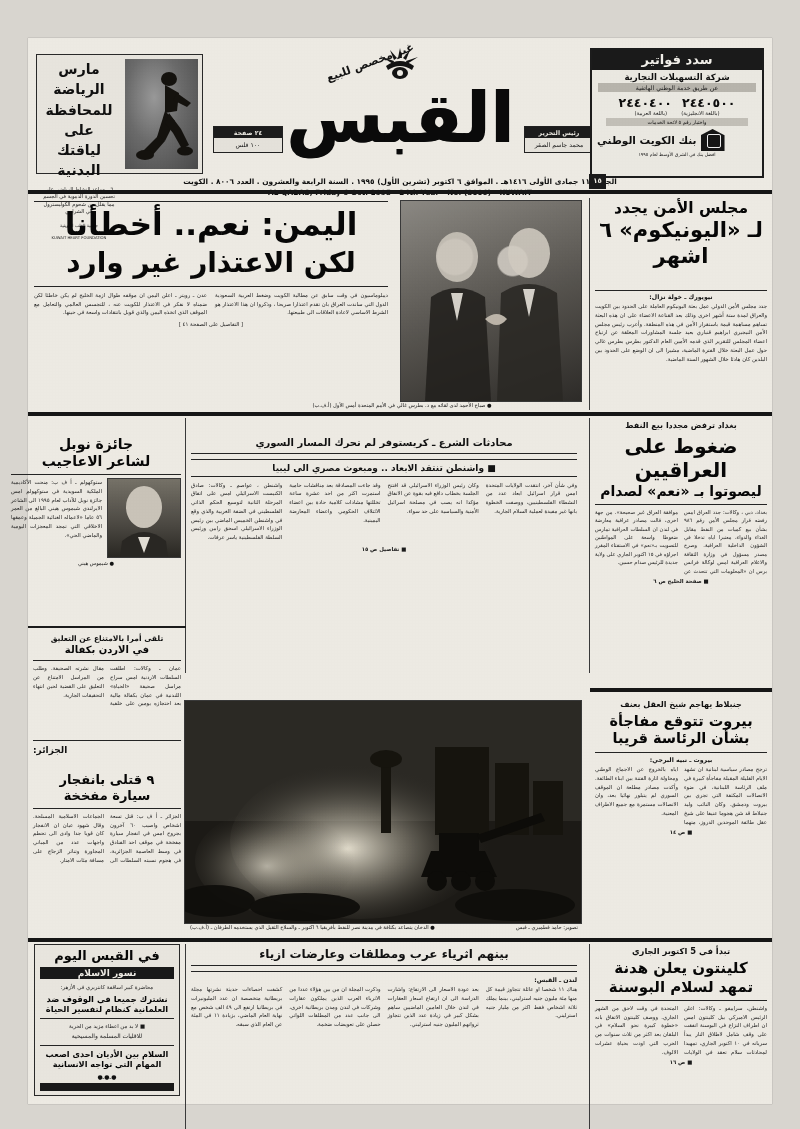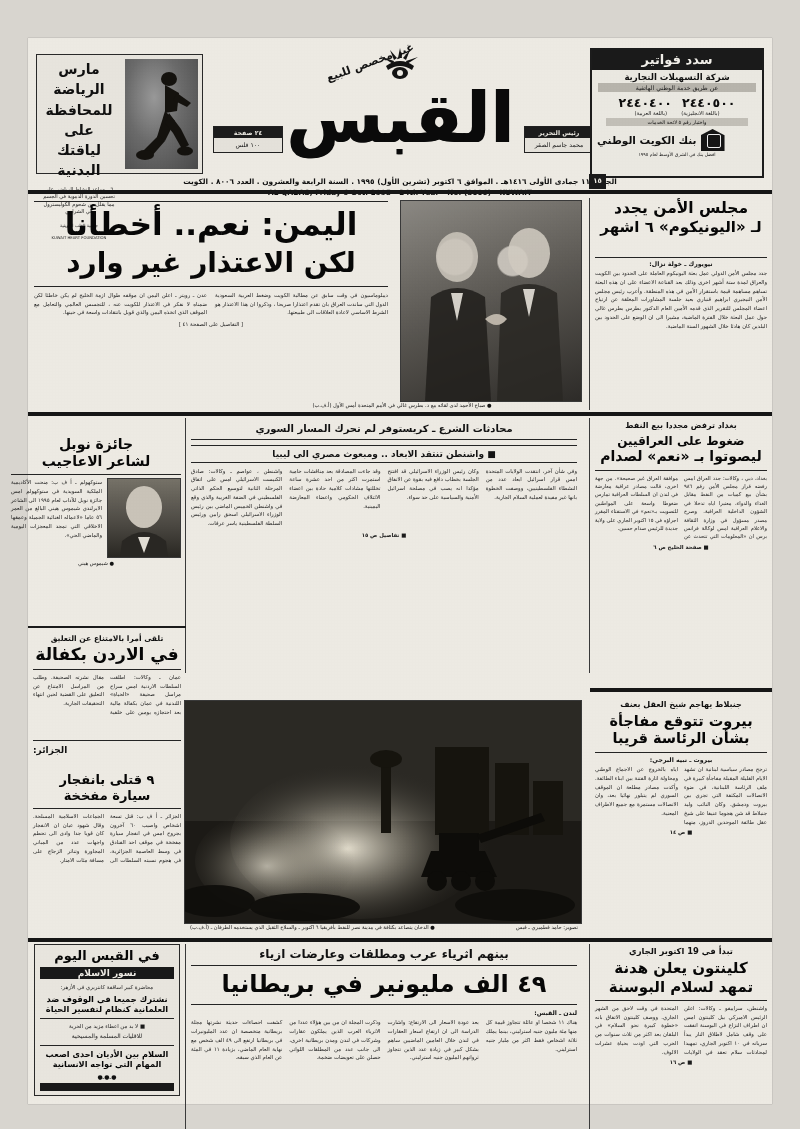--- a/index.html
+++ b/index.html
@@ -193,21 +193,21 @@
       </div>
       <div class="issue-badge">١٥</div>
     </div>
 
     <div class="hrule-thick" style="left:0;top:152px;width:744px"></div>
 
     <div style="position:absolute;left:0;top:158px;width:744px;height:214px;">
 
       <div style="position:absolute;right:0;top:0;width:182px;height:214px;padding:3px 5px 0;box-sizing:border-box">
         <div class="hdl" style="font-size:15.5px">مجلس الأمن يجدد</div>
-        <div class="hdl" style="font-size:15px;margin-bottom:21px">لـ «اليونيكوم» ٦ اشهر</div>
+        <div class="hdl" style="font-size:21px;margin-bottom:21px">لـ «اليونيكوم» ٦ اشهر</div>
         <div class="rule" style="margin:3px 0 2px"></div>
         <div class="byline">نيويورك ـ خولة نزال:</div>
         <div class="body">جدد مجلس الأمن الدولي عمل بعثة اليونيكوم العاملة على الحدود بين الكويت والعراق لمدة ستة أشهر اخرى وذلك بعد القناعة الاعضاء على ان هذه البعثة تساهم مساهمة قيمة باستقرار الأمن في هذه المنطقة. وأعرب رئيس مجلس الأمن النيجيري ابراهيم قنباري بعيد جلسة المشاورات المغلقة عن ارتياح اعضاء المجلس للتقرير الذي قدمه الأمين العام الدكتور بطرس بطرس غالي حول عمل البعثة خلال الفترة الماضية، مشيرا الى ان الوضع على الحدود بين البلدين كان هادئا خلال الشهور الستة الماضية.</div>
       </div>
 
       <div class="colrule" style="right:182px;top:2px;height:212px"></div>
 
       <div class="photo ph-a" style="position:absolute;right:190px;top:4px;width:180px;height:200px">
         <svg viewBox="0 0 180 200" width="180" height="200">
           <rect width="180" height="200" fill="none"></rect>
@@ -237,30 +237,30 @@
 
       <div class="cap" style="position:absolute;right:190px;top:206px;width:360px">● صباح الأحمد لدى لقائه مع د. بطرس غالي في الأمم المتحدة أمس الأول (أ.ف.ب)</div>
     </div>
 
     <div class="hrule-thick" style="left:0;top:374px;width:744px"></div>
 
     <div style="position:absolute;left:0;top:380px;width:744px;">
 
       <div style="position:absolute;right:0;top:0;width:182px;padding:3px 5px;box-sizing:border-box">
         <div class="kick" style="font-size:8px">بغداد ترفض مجددا بيع النفط</div>
-        <div class="hdl" style="font-size:12px;margin-top:2px">ضغوط على العراقيين</div>
+        <div class="hdl" style="font-size:20px;margin-top:2px">ضغوط على العراقيين</div>
         <div class="hdl" style="font-size:14px">ليصوتوا بـ «نعم» لصدام</div>
         <div class="rule" style="margin:4px 0 3px"></div>
         <div class="body c2 colbody" style="font-size:5.2px">بغداد، دبي ، وكالات: جدد العراق امس رفضه قرار مجلس الأمن رقم ٩٨٦ بشأن بيع كميات من النفط مقابل الغذاء والدواء، معتبرا اياه تدخلا في الشؤون الداخلية العراقية. وصرح مصدر مسؤول في وزارة الثقافة والاعلام العراقية امس لوكالة فرانس برس ان «المعلومات التي تتحدث عن موافقة العراق غير صحيحة». من جهة اخرى، قالت مصادر عراقية معارضة في لندن ان السلطات العراقية تمارس ضغوطا واسعة على المواطنين للتصويت بـ«نعم» في الاستفتاء المقرر اجراؤه في ١٥ اكتوبر الجاري على ولاية جديدة للرئيس صدام حسين.</div>
         <div class="body" style="text-align:center;font-weight:bold;margin-top:2px">■ صفحة الخليج ص ٦</div>
       </div>
 
       <div class="colrule" style="right:182px;top:0;height:255px"></div>
 
-      <div style="position:absolute;right:190px;top:2px;width:396px;padding:2px 5px;box-sizing:border-box">
+      <div style="position:absolute;right:190px;top:16px;width:396px;padding:2px 5px;box-sizing:border-box">
         <div class="kick" style="font-size:10px">محادثات الشرع ـ كريستوفر لم تحرك المسار السوري</div>
         <div class="rule" style="margin:3px 0 4px"></div>
         <div class="rule" style="margin:5px 0 3px"></div>
         <div class="sub" style="font-size:9px">■ واشنطن تنتقد الابعاد .. ومبعوث مصري الى ليبيا</div>
         <div class="rule" style="margin:3px 0 4px"></div>
         <div style="display:flex;gap:7px">
           <div class="body" style="flex:1">وفي شأن آخر، انتقدت الولايات المتحدة امس قرار اسرائيل ابعاد عدد من النشطاء الفلسطينيين، ووصفت الخطوة بانها غير مفيدة لعملية السلام الجارية.</div>
           <div class="body" style="flex:1">وكان رئيس الوزراء الاسرائيلي قد افتتح الجلسة بخطاب دافع فيه بقوة عن الاتفاق مؤكدا انه يصب في مصلحة اسرائيل الأمنية والسياسية على حد سواء.</div>
           <div class="body" style="flex:1">وقد جاءت المصادقة بعد مناقشات حامية استمرت اكثر من احد عشرة ساعة تخللتها مشادات كلامية حادة بين اعضاء الائتلاف الحكومي واعضاء المعارضة اليمينية.</div>
           <div class="body" style="flex:1">واشنطن ، عواصم ـ وكالات: صادق الكنيست الاسرائيلي امس على اتفاق المرحلة الثانية لتوسيع الحكم الذاتي الفلسطيني في الضفة الغربية والذي وقع في واشنطن الخميس الماضي بين رئيس الوزراء الاسرائيلي اسحق رابين ورئيس السلطة الفلسطينية ياسر عرفات.</div>
@@ -286,21 +286,21 @@
         </div>
         <div class="cap" style="margin-top:2px">● شيموس هيني</div>
       </div>
 
     </div>
 
     <div class="hrule" style="right:586px;top:588px;width:158px;height:2px;background:#1c1c1c"></div>
 
     <div style="position:absolute;right:586px;top:594px;width:158px;padding:2px 5px;box-sizing:border-box">
       <div class="kick" style="font-size:7.6px">تلقى أمرا بالامتناع عن التعليق</div>
-      <div class="hdl" style="font-size:17px">في الاردن بكفالة</div>
+      <div class="hdl" style="font-size:10px">في الاردن بكفالة</div>
       <div class="rule" style="margin:4px 0 3px"></div>
       <div class="body c2 colbody">عمان ـ وكالات: اطلقت السلطات الاردنية امس سراح مراسل صحيفة «الحياة» اللندنية في عمان بكفالة مالية بعد احتجازه يومين على خلفية مقال نشرته الصحيفة. وطلب من المراسل الامتناع عن التعليق على القضية لحين انتهاء التحقيقات الجارية.</div>
     </div>
 
     <div style="position:absolute;right:586px;top:700px;width:158px;padding:2px 5px;box-sizing:border-box">
       <div class="rule" style="margin:0 0 3px"></div>
       <div class="kick" style="font-size:9px;text-align:left">الجزائر:</div>
       <div class="hdl" style="font-size:13px;margin-top:16px">٩ قتلى بانفجار</div>
       <div class="hdl" style="font-size:13px">سيارة مفخخة</div>
       <div class="rule" style="margin:4px 0 3px"></div>
@@ -354,34 +354,33 @@
       </svg>
     </div>
     <div class="cap" style="position:absolute;right:190px;top:886px;width:396px;display:flex;justify-content:space-between;padding:0 4px;box-sizing:border-box">
       <span>تصوير: حامد قطميري ـ قبس</span>
       <span>● الدخان يتصاعد بكثافة في مدينة نصر للنفط بأفريقيا ٦ اكتوبر ـ والسلاح الثقيل الذي يستخدمه الطرفان ـ (أ.ف.ب)</span>
     </div>
 
     <div class="hrule-thick" style="left:0;top:900px;width:744px"></div>
 
     <div style="position:absolute;right:0;top:906px;width:182px;padding:2px 5px;box-sizing:border-box">
-      <div class="kick" style="font-size:8.4px">تبدأ في 19 اكتوبر الجاري</div>
+      <div class="kick" style="font-size:8.4px">تبدأ في 5 اكتوبر الجاري</div>
       <div class="hdl" style="font-size:15px;margin-top:2px">كلينتون يعلن هدنة</div>
       <div class="hdl" style="font-size:15px">تمهد لسلام البوسنة</div>
       <div class="rule" style="margin:4px 0 3px"></div>
       <div class="body c2 colbody">واشنطن، سراييفو ـ وكالات: اعلن الرئيس الاميركي بيل كلينتون امس ان اطراف النزاع في البوسنة اتفقت على وقف شامل لاطلاق النار يبدأ سريانه في ١٠ اكتوبر الجاري، تمهيدا لمحادثات سلام تعقد في الولايات المتحدة في وقت لاحق من الشهر الجاري. ووصف كلينتون الاتفاق بانه «خطوة كبيرة نحو السلام» في البلقان بعد اكثر من ثلاث سنوات من الحرب التي اودت بحياة عشرات الالوف.</div>
       <div class="body" style="text-align:center;font-weight:bold;margin-top:2px">■ ص ١٦</div>
     </div>
 
     <div class="colrule" style="right:182px;top:906px;height:196px"></div>
 
     <div style="position:absolute;right:190px;top:906px;width:396px;padding:2px 5px;box-sizing:border-box">
       <div class="kick" style="font-size:12px">بينهم اثرياء عرب ومطلقات وعارضات ازياء</div>
       <div class="rule" style="margin:3px 0 4px"></div>
-      <div class="hdl" style="font-size:24px">٤٩ الف مليونير في بريطانيا</div>
       <div class="rule" style="margin:5px 0 4px"></div>
       <div class="byline" style="text-align:right">لندن ـ القبس:</div>
       <div style="display:flex;gap:7px">
         <div class="body" style="flex:1">هناك ١١ شخصا او عائلة تتجاوز قيمة كل منها مئة مليون جنيه استرليني، بينما يملك ثلاثة اشخاص فقط اكثر من مليار جنيه استرليني.</div>
         <div class="body" style="flex:1">بعد عودة الاسعار الى الارتفاع: واشارت الدراسة الى ان ارتفاع اسعار العقارات في لندن خلال العامين الماضيين ساهم بشكل كبير في زيادة عدد الذين تتجاوز ثرواتهم المليون جنيه استرليني.</div>
         <div class="body" style="flex:1">وذكرت المجلة ان من بين هؤلاء عددا من الاثرياء العرب الذين يملكون عقارات وشركات في لندن ومدن بريطانية اخرى، الى جانب عدد من المطلقات اللواتي حصلن على تعويضات ضخمة.</div>
         <div class="body" style="flex:1">كشفت احصاءات حديثة نشرتها مجلة بريطانية متخصصة ان عدد المليونيرات في بريطانيا ارتفع الى ٤٩ الف شخص مع نهاية العام الماضي، بزيادة ١١ في المئة عن العام الذي سبقه.</div>
       </div>
     </div>
 

